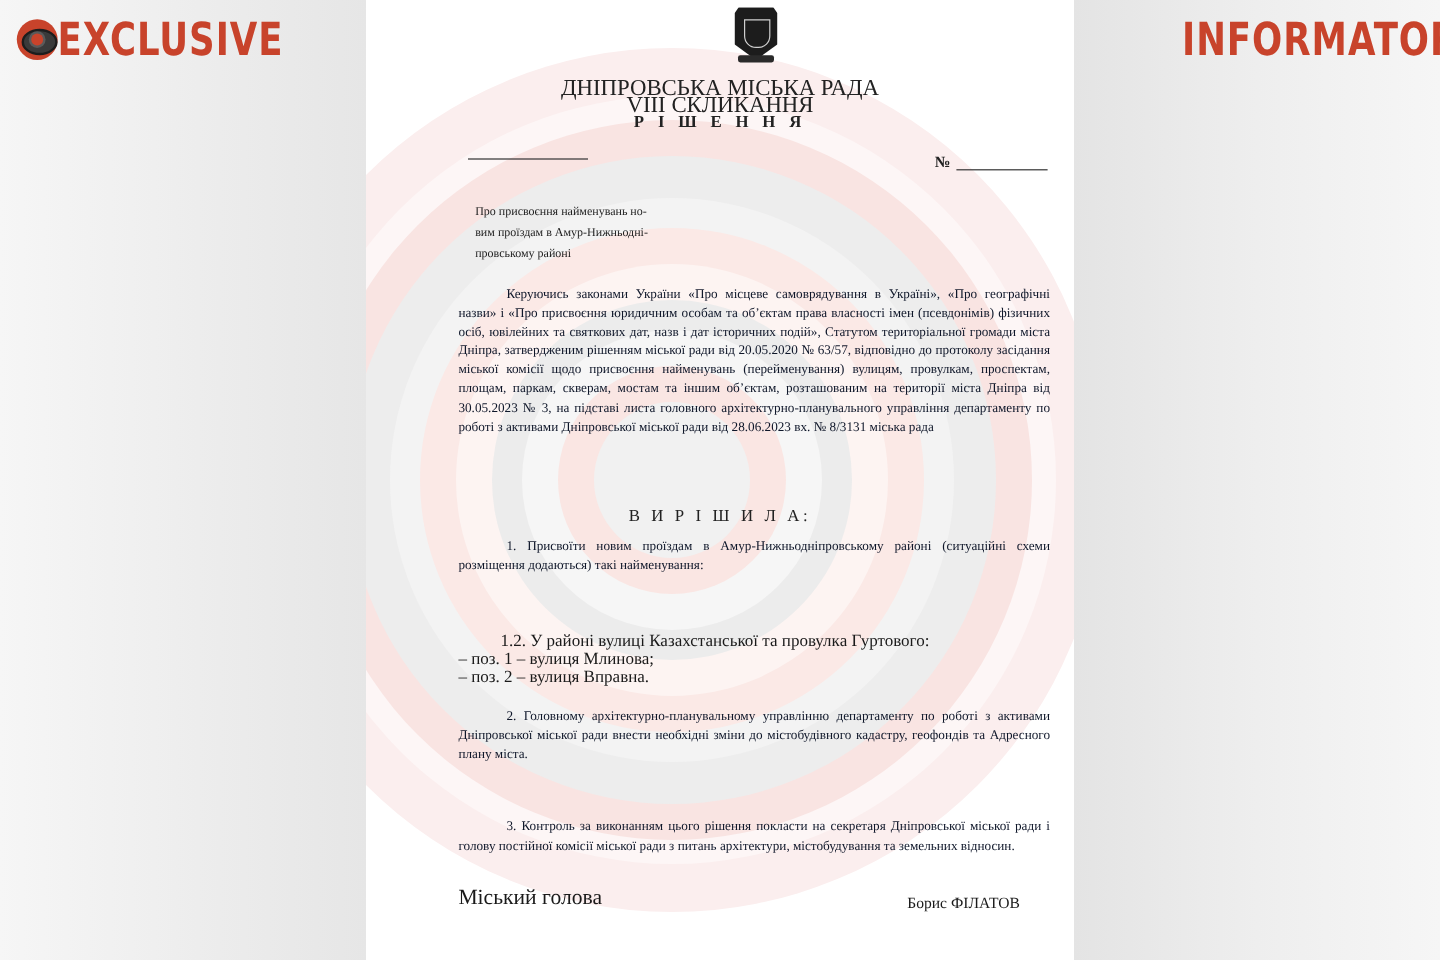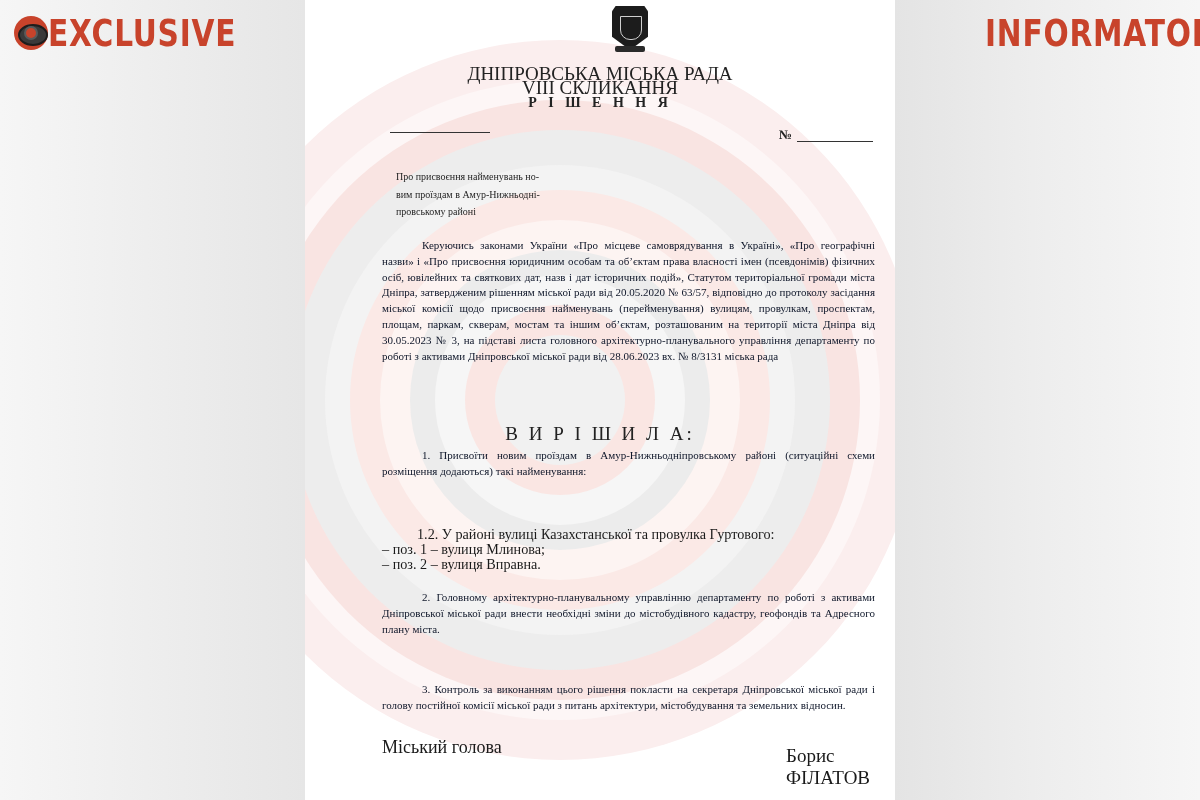--- a/index.html
+++ b/index.html
@@ -84,27 +84,27 @@
     position: absolute; left: 91px; top: 168px; width: 215px;
     font-size: 10px; line-height: 17.5px; color: #1f1f1f;
   }
   .para {
     position: absolute; left: 77px; width: 493px;
     font-size: 11px; line-height: 15.8px; color: #0f172a; text-align: justify;
   }
   .indent { text-indent: 40px; }
   .resolved {
     position: absolute; left: 0; width: 590px; text-align: center; top: 423px;
-    font-size: 19px; letter-spacing: 3px; color: #222;
+    font-size: 14px; letter-spacing: 3px; color: #222;
   }
   .line {
     position: absolute; font-size: 14.2px; line-height: 16px; color: #1a1a1a; white-space: nowrap;
   }
   .sign-left { position: absolute; left: 77px; top: 737px; font-size: 18px; }
-  .sign-right { position: absolute; left: 481px; top: 745px; font-size: 19px; }
+  .sign-right { position: absolute; left: 451px; top: 745px; font-size: 13px; }
 </style>
 </head>
 <body>
 
 <div class="bg-shade-left"></div>
 <div class="bg-shade-right"></div>
 
 <div>
   <span class="eye-icon"></span>
   <span class="brand brand-left">EXCLUSIVE</span>

